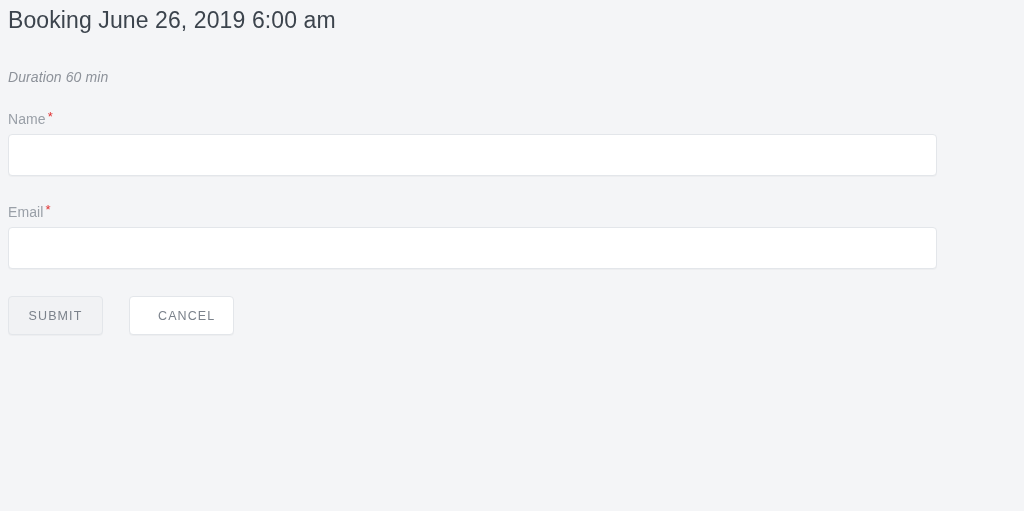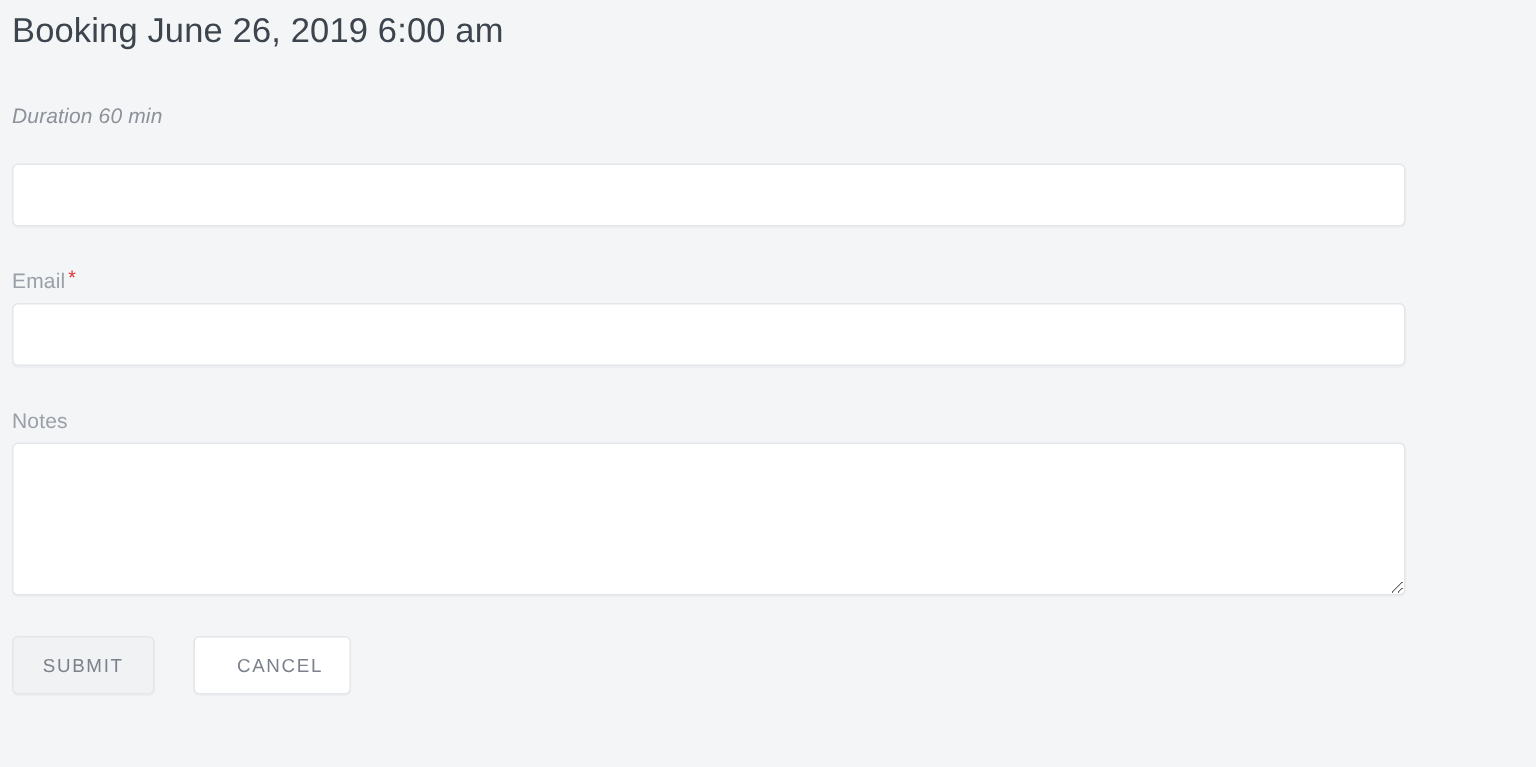--- a/index.html
+++ b/index.html
@@ -162,36 +162,33 @@
 
 <div class="page">
 
   <h1 class="booking-title">Booking June 26, 2019 6:00 am</h1>
 
   <p class="duration-line">Duration 60 min</p>
 
   <div class="form">
 
     <div class="field field-name">
+      <label class="field-label">
+        <span>Name</span><span class="required-mark">*</span>
+      </label>
       <input class="text-input" type="text" placeholder="" style="">
     </div>
 
     <div class="field field-email">
       <label class="field-label">
         <span>Email</span><span class="required-mark">*</span>
       </label>
       <input class="text-input" type="text" placeholder="" style="">
     </div>
 
-    <div class="field field-notes">
-      <label class="field-label">
-        <span>Notes</span>
-      </label>
-      <textarea class="notes-area" placeholder="" style=""></textarea>
-    </div>
 
     <div class="actions">
       <button class="btn btn-submit">SUBMIT</button>
       <button class="btn btn-cancel">CANCEL</button>
     </div>
 
   </div>
 </div>
 
 </body></html>

